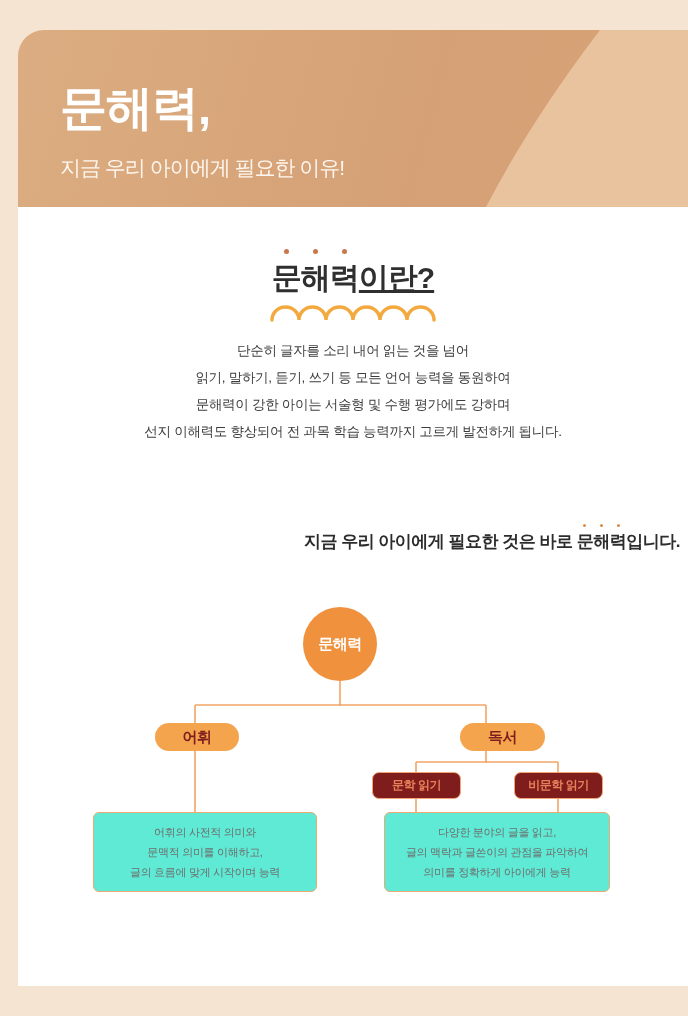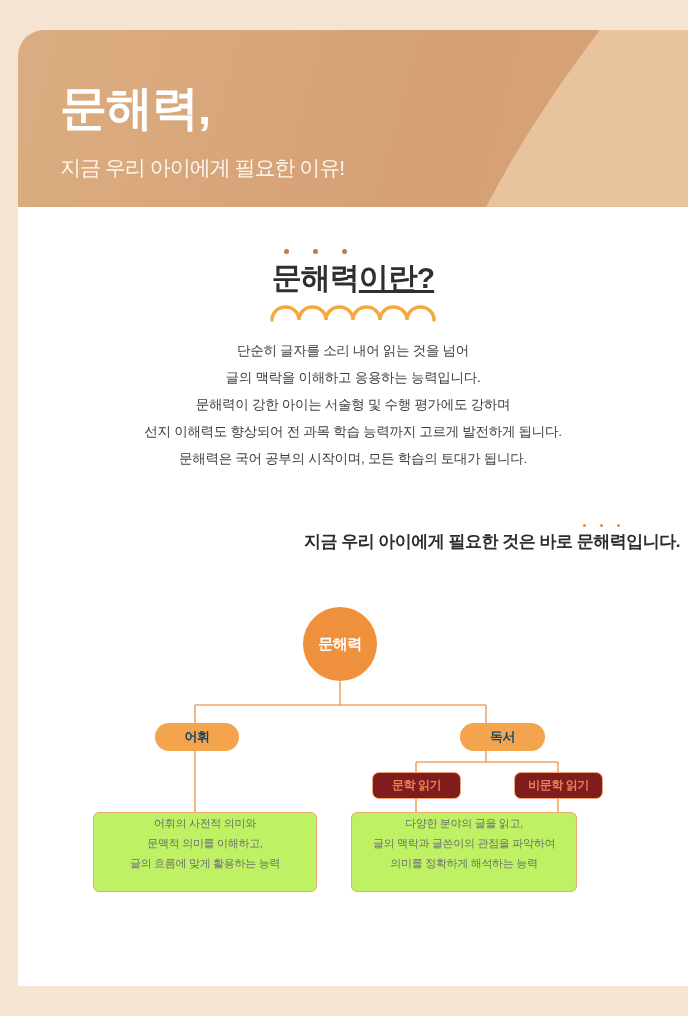--- a/index.html
+++ b/index.html
@@ -92,41 +92,41 @@
     position: absolute; left: 303px; top: 607px;
     width: 74px; height: 74px; border-radius: 50%;
     background: #f0913e;
     display: flex; align-items: center; justify-content: center;
     color: #ffffff; font-size: 15px; font-weight: 700; letter-spacing: -0.5px;
   }
   .branch-pill {
     position: absolute; top: 723px; height: 28px;
     border-radius: 14px; background: #f5a44e;
     display: flex; align-items: center; justify-content: center;
-    color: #0c4a6e; font-size: 13px; font-weight: 700; letter-spacing: -0.5px;
+    color: #7f1d1d; font-size: 15px; font-weight: 700; letter-spacing: -0.5px;
   }
   .pill-left  { left: 155px; width: 84px; }
   .pill-right { left: 460px; width: 85px; }
   .sub-box {
     position: absolute; top: 772px; height: 27px; width: 89px;
     border-radius: 7px; background: #7f1d1d; border: 1.5px solid #f2a476;
     display: flex; align-items: center; justify-content: center;
     color: #e8815a; font-size: 12px; font-weight: 700; letter-spacing: -0.5px;
   }
   .sub-left  { left: 372px; }
   .sub-right { left: 514px; }
   .desc-box {
     position: absolute; top: 812px; height: 80px;
-    background: #bef264; border: 1px solid #eaaa72; border-radius: 6px;
-    display: flex; flex-direction: column; align-items: center; 
+    background: #5eead4; border: 1px solid #eaaa72; border-radius: 6px;
+    display: flex; flex-direction: column; align-items: center; justify-content: center;
     color: #6e6e6e; font-size: 11px; line-height: 20px; letter-spacing: -0.3px;
     text-align: center;
   }
   .desc-left  { left: 93px;  width: 224px; }
-  .desc-right { left: 351px; width: 226px; }
+  .desc-right { left: 384px; width: 226px; }
 </style>
 </head>
 <body>
 
 <div class="page">
 
   <div class="header">
     <svg class="header-arc" viewBox="0 0 670 177" preserveAspectRatio="none">
       <path d="M 582 0 Q 512 92 468 177 L 670 177 L 670 0 Z" fill="#e9c29e"></path>
     </svg>
@@ -145,24 +145,23 @@
   </div>
 
   <div class="wave-wrap">
     <svg width="168" height="20" viewBox="0 0 168 20">
       <path d="M 3 16 a 13.5 13 0 0 1 27 0 a 13.5 13 0 0 1 27 0 a 13.5 13 0 0 1 27 0 a 13.5 13 0 0 1 27 0 a 13.5 13 0 0 1 27 0 a 13.5 13 0 0 1 27 0" fill="none" stroke="#f4a93f" stroke-width="3.5" stroke-linecap="round"></path>
     </svg>
   </div>
 
   <div class="paragraph">
     <div>단순히 글자를 소리 내어 읽는 것을 넘어</div>
-    <div>글의 맥락을 이해하고 응용하는 능력입니다.</div>
+    <div>읽기, 말하기, 듣기, 쓰기 등 모든 언어 능력을 동원하여</div>
     <div>문해력이 강한 아이는 서술형 및 수행 평가에도 강하며</div>
     <div>선지 이해력도 향상되어 전 과목 학습 능력까지 고르게 발전하게 됩니다.</div>
-    <div>문해력은 국어 공부의 시작이며, 모든 학습의 토대가 됩니다.</div>
   </div>
 
   <div class="conclusion">
     <span>지금 우리 아이에게 필요한 것은 바로 </span><span class="accent-wrap">
       <span class="mini-dot d1"></span>
       <span class="mini-dot d2"></span>
       <span class="mini-dot d3"></span>
       <span>문해력</span></span><span>입니다.</span>
   </div>
 
@@ -186,21 +185,21 @@
 
   <div class="branch-pill pill-left">어휘</div>
   <div class="branch-pill pill-right">독서</div>
 
   <div class="sub-box sub-left">문학 읽기</div>
   <div class="sub-box sub-right">비문학 읽기</div>
 
   <div class="desc-box desc-left">
     <div>어휘의 사전적 의미와</div>
     <div>문맥적 의미를 이해하고,</div>
-    <div>글의 흐름에 맞게 활용하는 능력</div>
+    <div>글의 흐름에 맞게 시작이며 능력</div>
   </div>
   <div class="desc-box desc-right">
     <div>다양한 분야의 글을 읽고,</div>
     <div>글의 맥락과 글쓴이의 관점을 파악하여</div>
-    <div>의미를 정확하게 해석하는 능력</div>
+    <div>의미를 정확하게 아이에게 능력</div>
   </div>
 
 </div>
 
 </body></html>

